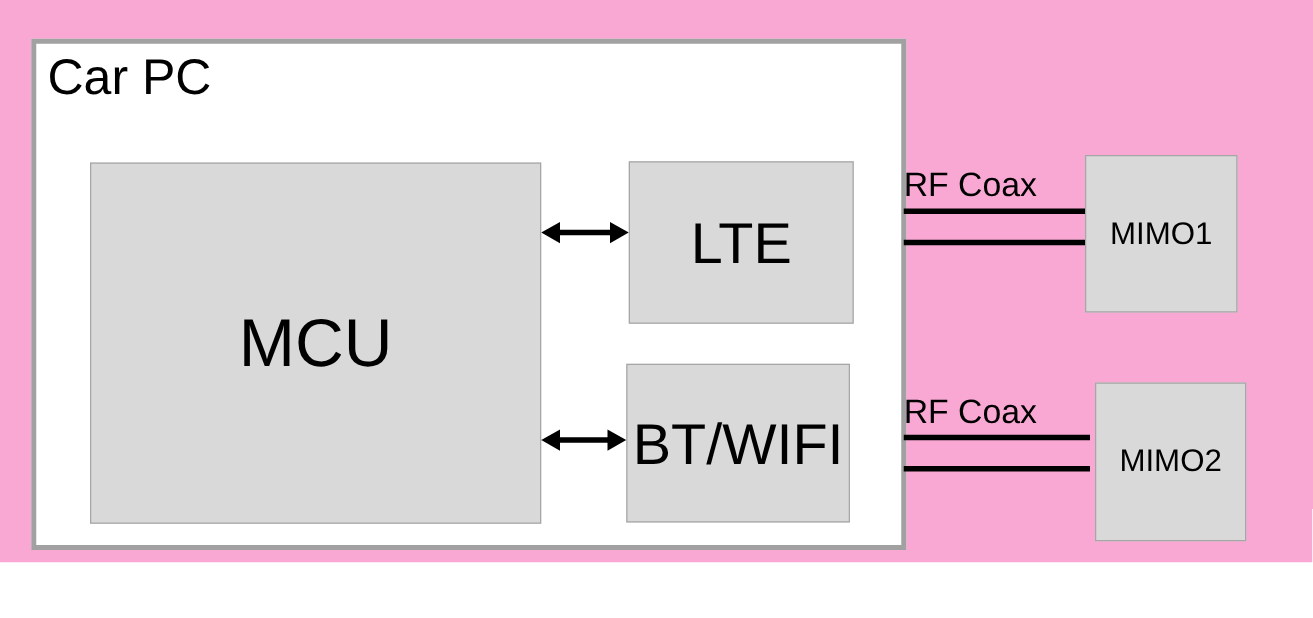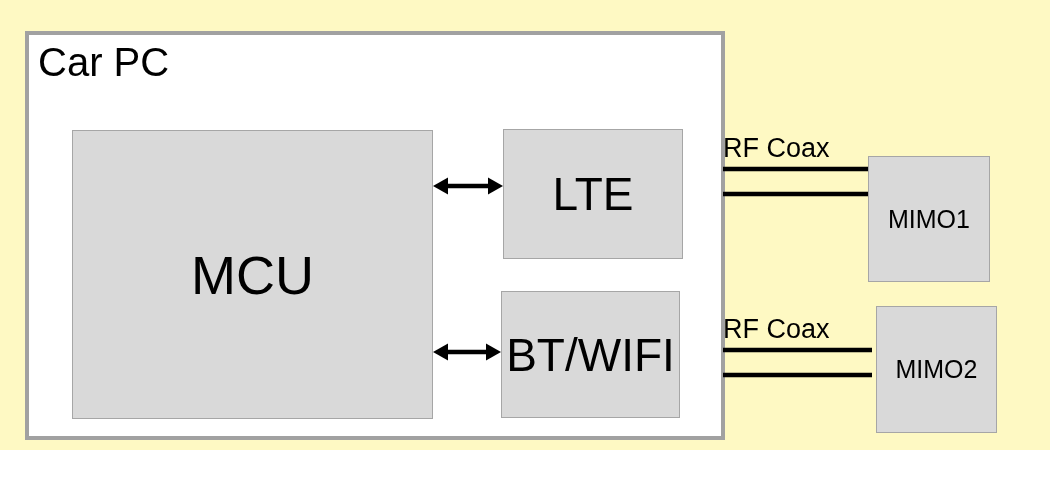--- a/index.html
+++ b/index.html
@@ -12,21 +12,21 @@
   * { margin: 0; padding: 0; box-sizing: border-box; }
   html, body { background: #ffffff; }
   body {
     font-family: "Liberation Sans", "DejaVu Sans", sans-serif;
     color: var(--text);
   }
   .canvas {
     position: relative;
     width: 1050px;
     height: 450px;
-    background: #fef9c3;
+    background: #f9a8d4;
     overflow: hidden;
   }
   .container-box {
     position: absolute;
     left: 25px; top: 31px;
     width: 700px; height: 409px;
     border: 4px solid var(--container-border);
     background: #ffffff;
   }
   .container-title {
@@ -43,21 +43,21 @@
     border: 1px solid var(--block-border);
     display: flex;
     align-items: center;
     justify-content: center;
     color: var(--text);
     white-space: nowrap;
   }
   .block-mcu    { left: 72px;  top: 130px; width: 361px; height: 289px; font-size: 54px; }
   .block-lte    { left: 503px; top: 129px; width: 180px; height: 130px; font-size: 46px; }
   .block-btwifi { left: 501px; top: 291px; width: 179px; height: 127px; font-size: 46px; }
-  .block-mimo1  { left: 868px; top: 124px; width: 122px; height: 126px; font-size: 25px; margin-top: 32px; }
+  .block-mimo1  { left: 868px; top: 124px; width: 122px; height: 126px; font-size: 25px; }
   .block-mimo2  { left: 876px; top: 306px; width: 121px; height: 127px; font-size: 25px; }
   .connector-layer {
     position: absolute;
     left: 0; top: 0;
     width: 1050px; height: 494px;
     pointer-events: none;
   }
   .coax-label {
     position: absolute;
     font-size: 27px;

